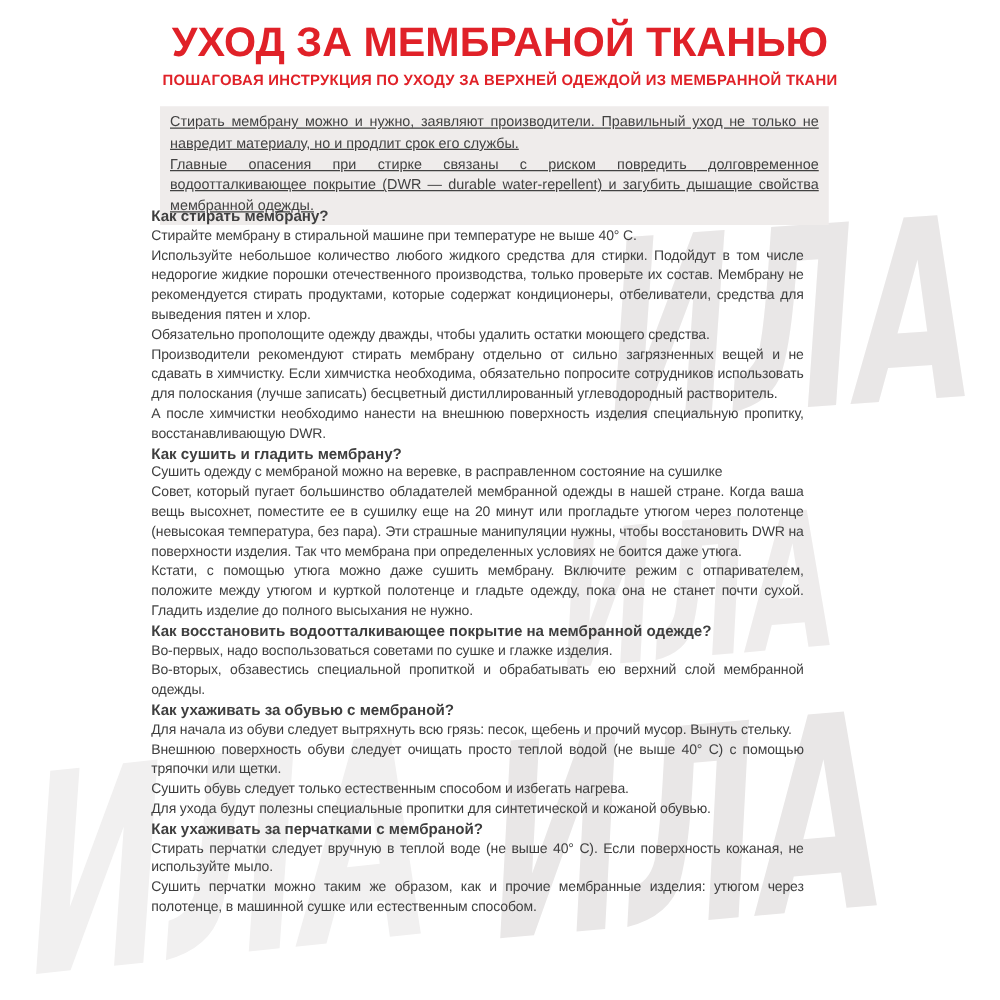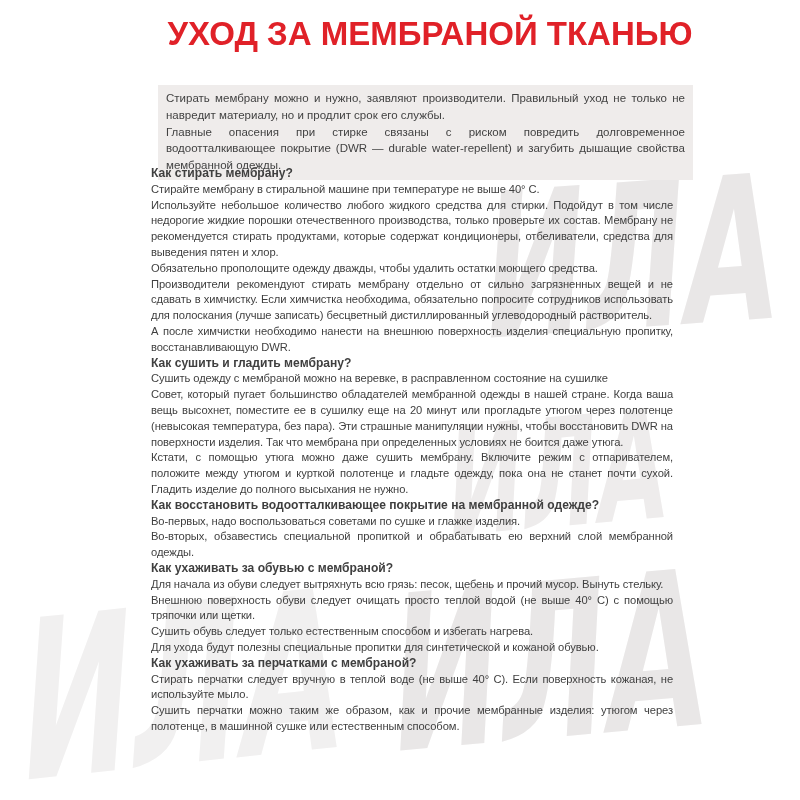--- a/index.html
+++ b/index.html
@@ -14,38 +14,38 @@
   .watermark{
     position:absolute;z-index:0;font-family:"DejaVu Sans",sans-serif;
     font-weight:bold;white-space:nowrap;line-height:1;
     transform-origin:left top;user-select:none;pointer-events:none;
   }
   .wm1{left:492px;top:168px;font-size:200px;color:#e9e7e7;transform:rotate(-4deg) skewX(-8deg) scaleX(0.60);}
   .wm2{left:452px;top:408px;font-size:150px;color:#eeecec;transform:rotate(-5deg) skewX(-8deg) scaleX(0.60);}
   .wm3{left:398px;top:568px;font-size:215px;color:#e9e7e7;transform:rotate(-5deg) skewX(-8deg) scaleX(0.60);}
   .wm4{left:30px;top:592px;font-size:220px;color:#f1f0f0;transform:rotate(-6deg) skewX(-10deg) scaleX(0.60);}
 
-  .content{position:absolute;inset:0;z-index:1;margin-left:30px;}
+  .content{position:absolute;inset:0;z-index:1;}
 
   .title{
     position:absolute;top:15px;left:0;width:800px;margin:0;
     text-align:center;color:#e02128;font-size:33px;font-weight:bold;
     letter-spacing:0px;
   }
   .subtitle{
     position:absolute;top:57px;left:0;width:800px;
     text-align:center;color:#e02128;font-size:11.9px;font-weight:bold;
     letter-spacing:0.2px;
   }
   .intro-box{
     position:absolute;left:128px;top:85px;width:519px;
     background:#efeceb;padding:5px 8px 6px 8px;
     font-size:11.5px;line-height:16.8px;color:#424242;
   }
-  .intro-box p{margin:0;text-align:justify;}
+  .intro-box p{margin:0;text-align:justify;text-decoration:underline;}
 
   .body-col{
     position:absolute;left:121px;top:166px;width:522px;
     font-size:11.2px;line-height:15.8px;color:#3f3f3f;
     letter-spacing:-0.1px;
   }
   .heading{font-weight:bold;font-size:12.1px;letter-spacing:0;}
   .para{text-align:justify;margin:0;}
 </style>
 </head>
@@ -54,20 +54,21 @@
 <div class="page">
 
   <div class="watermark wm1">ИЛА</div>
   <div class="watermark wm2">ИЛА</div>
   <div class="watermark wm3">ИЛА</div>
   <div class="watermark wm4">ИЛА</div>
 
   <div class="content">
 
     <h1 class="title">УХОД ЗА МЕМБРАНОЙ ТКАНЬЮ</h1>
+    <div class="subtitle">ПОШАГОВАЯ ИНСТРУКЦИЯ ПО УХОДУ ЗА ВЕРХНЕЙ ОДЕЖДОЙ ИЗ МЕМБРАННОЙ ТКАНИ</div>
 
     <div class="intro-box">
       <p>Стирать мембрану можно и нужно, заявляют производители. Правильный уход не только не навредит материалу, но и продлит срок его службы.</p>
       <p>Главные опасения при стирке связаны с риском повредить долговременное водоотталкивающее покрытие (DWR — durable water-repellent) и загубить дышащие свойства мембранной одежды.</p>
     </div>
 
     <div class="body-col">
 
       <div class="heading">Как стирать мембрану?</div>
       <p class="para">Стирайте мембрану в стиральной машине при температуре не выше 40° С.</p>

